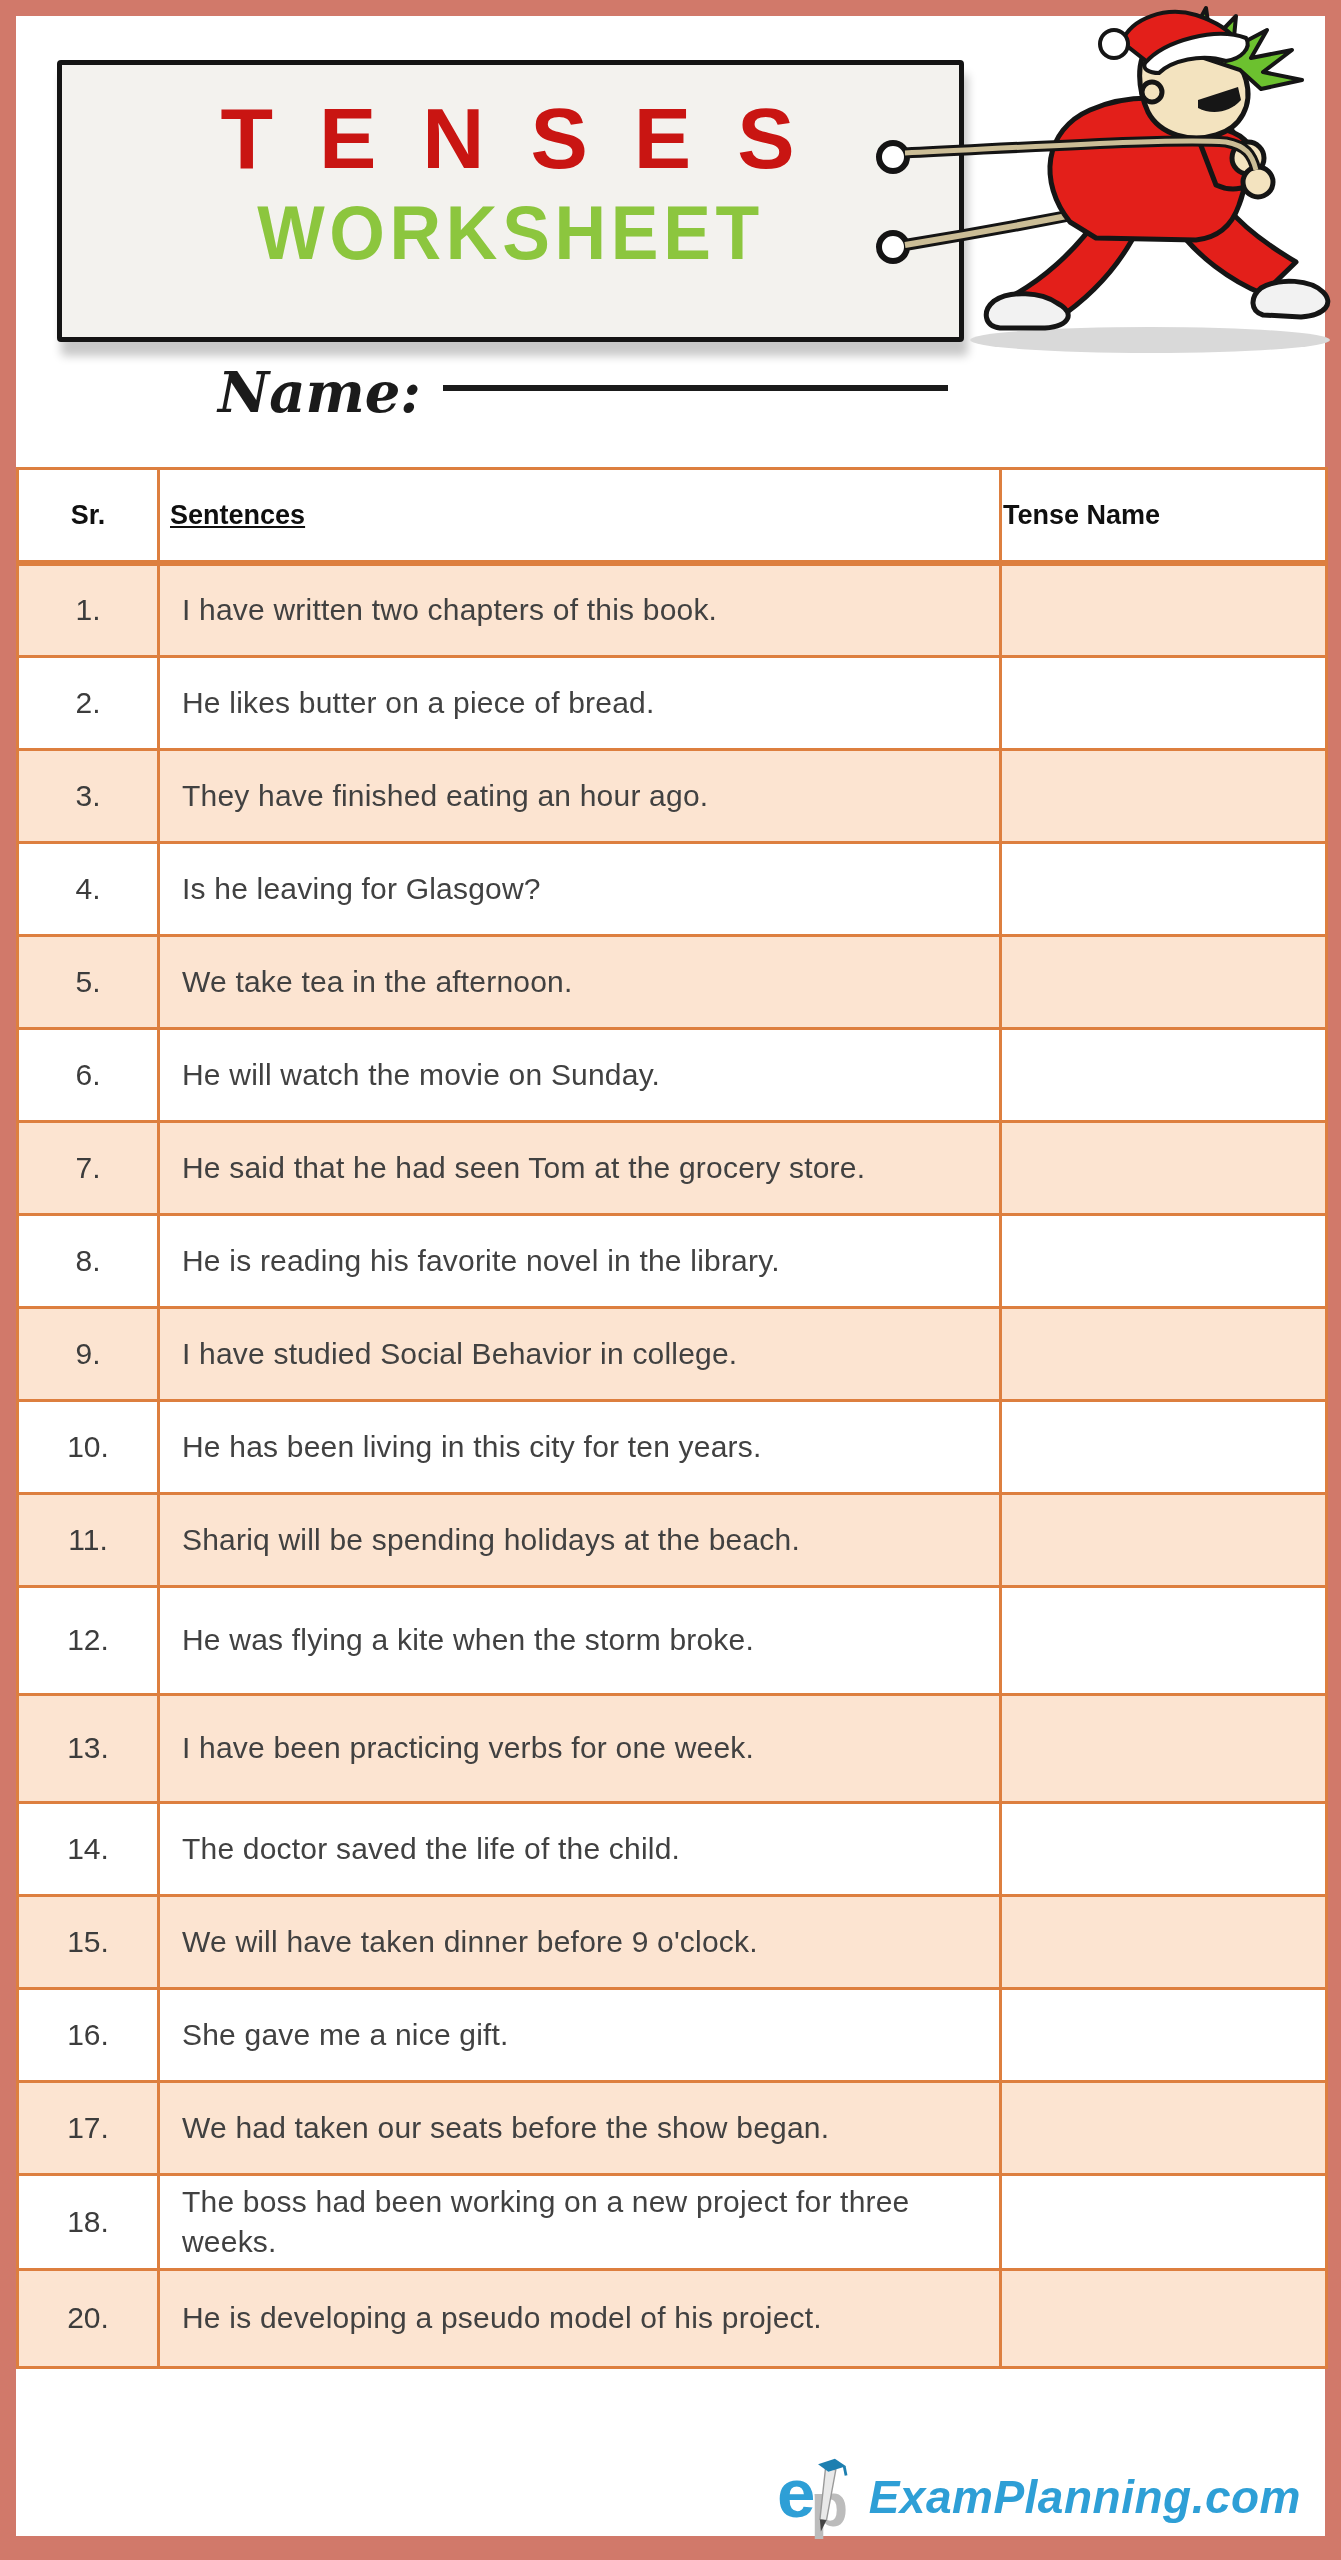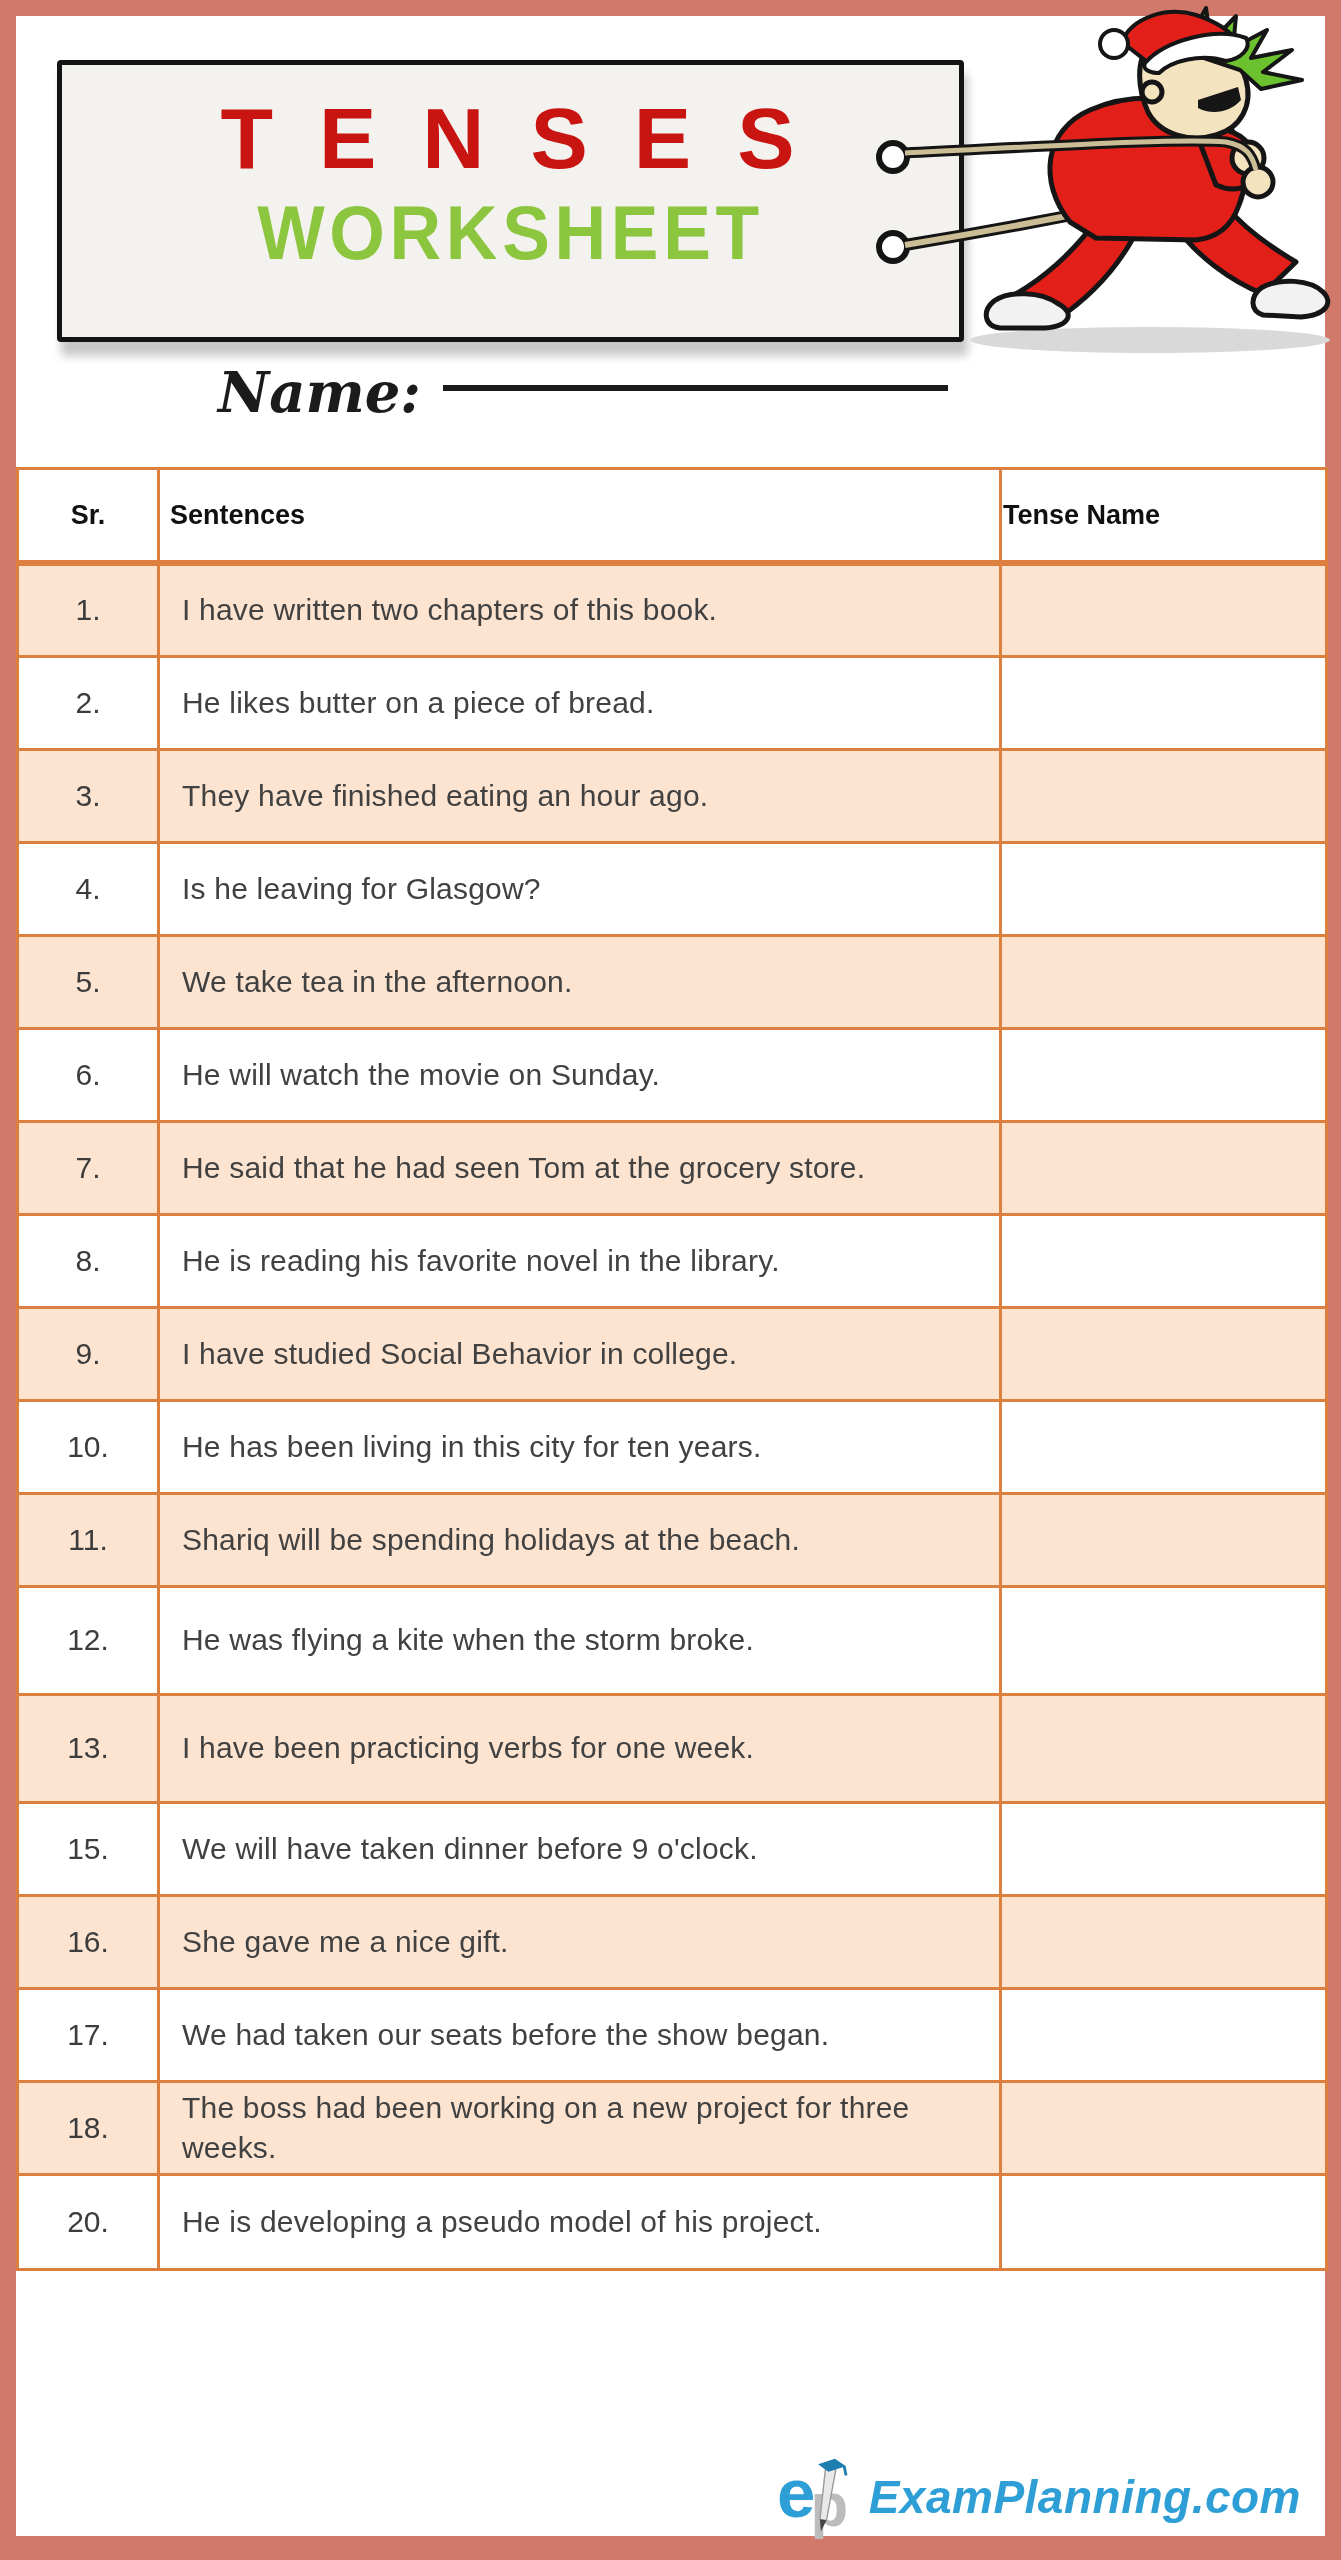--- a/index.html
+++ b/index.html
@@ -24,21 +24,21 @@
   .name-underline{width:505px;border-bottom:6px solid #1b1b1b;margin:0 0 10px 22px;}
 
   
   table.ws{position:absolute;left:16px;top:467px;width:1309px;border-collapse:collapse;table-layout:fixed;}
   table.ws col.c-sr{width:141px;}
   table.ws col.c-sent{width:842px;}
   table.ws col.c-tense{width:326px;}
   table.ws th,table.ws td{border:3px solid #dd7f3f;vertical-align:middle;}
   table.ws thead th{height:88px;background:#ffffff;font-size:27px;font-weight:bold;color:#101010;}
   th.h-sr{text-align:center;}
-  th.h-sent{text-align:left;padding-left:10px;font-weight:bold;}
+  th.h-sent{text-align:left;padding-left:10px;font-weight:bold;text-decoration:underline;}
   th.h-tense{text-align:left;}
   table.ws thead th{border-bottom-width:6px;}
   table.ws tbody tr{height:93px;}
   table.ws tbody tr:nth-child(12),table.ws tbody tr:nth-child(13){height:108px;}
   table.ws tbody tr:nth-child(18){height:95px;}
   table.ws tbody tr:nth-child(19){height:98px;}
   table.ws tbody tr:nth-child(20){height:90px;}
   table.ws tbody tr:nth-child(odd) td{background:#fce4d1;}
   table.ws tbody tr:nth-child(even) td{background:#ffffff;}
   table.ws td:first-child{text-align:center;font-size:30px;color:#3c3c3c;}
@@ -183,20 +183,25 @@
           <td>12.</td>
           <td>He was flying a kite when the storm broke.</td>
           <td></td>
         </tr>
         <tr>
           <td>13.</td>
           <td>I have been practicing verbs for one week.</td>
           <td></td>
         </tr>
         <tr>
+          <td>14.</td>
+          <td>The doctor saved the life of the child.</td>
+          <td></td>
+        </tr>
+        <tr>
           <td>15.</td>
           <td>We will have taken dinner before 9 o'clock.</td>
           <td></td>
         </tr>
         <tr>
           <td>16.</td>
           <td>She gave me a nice gift.</td>
           <td></td>
         </tr>
         <tr>

